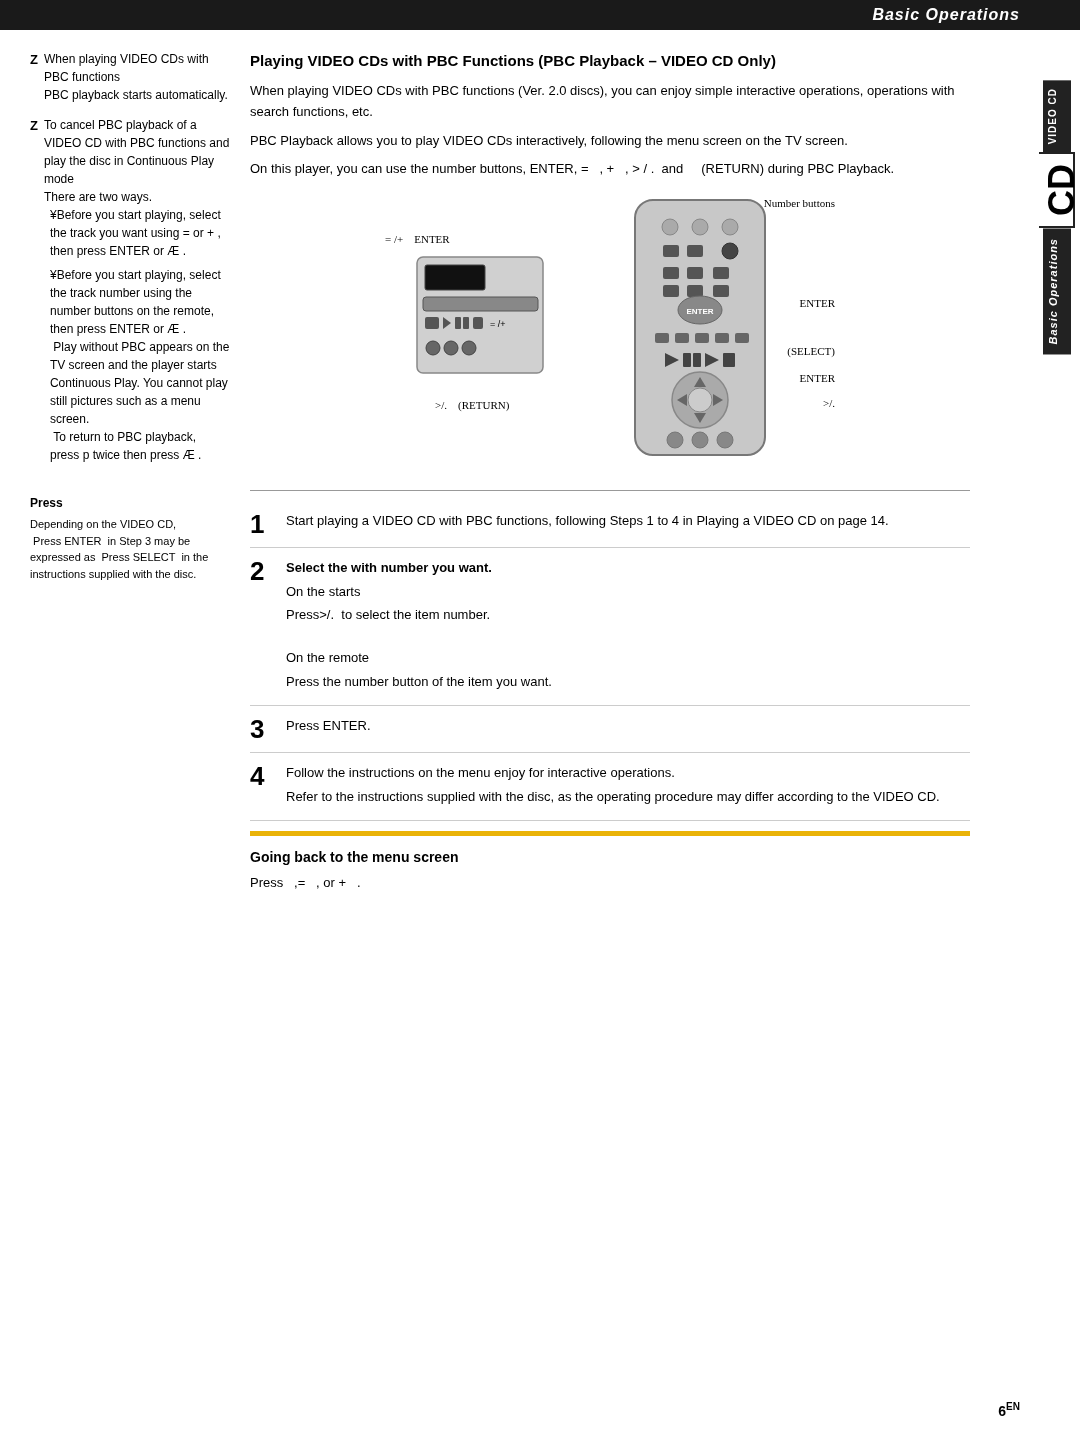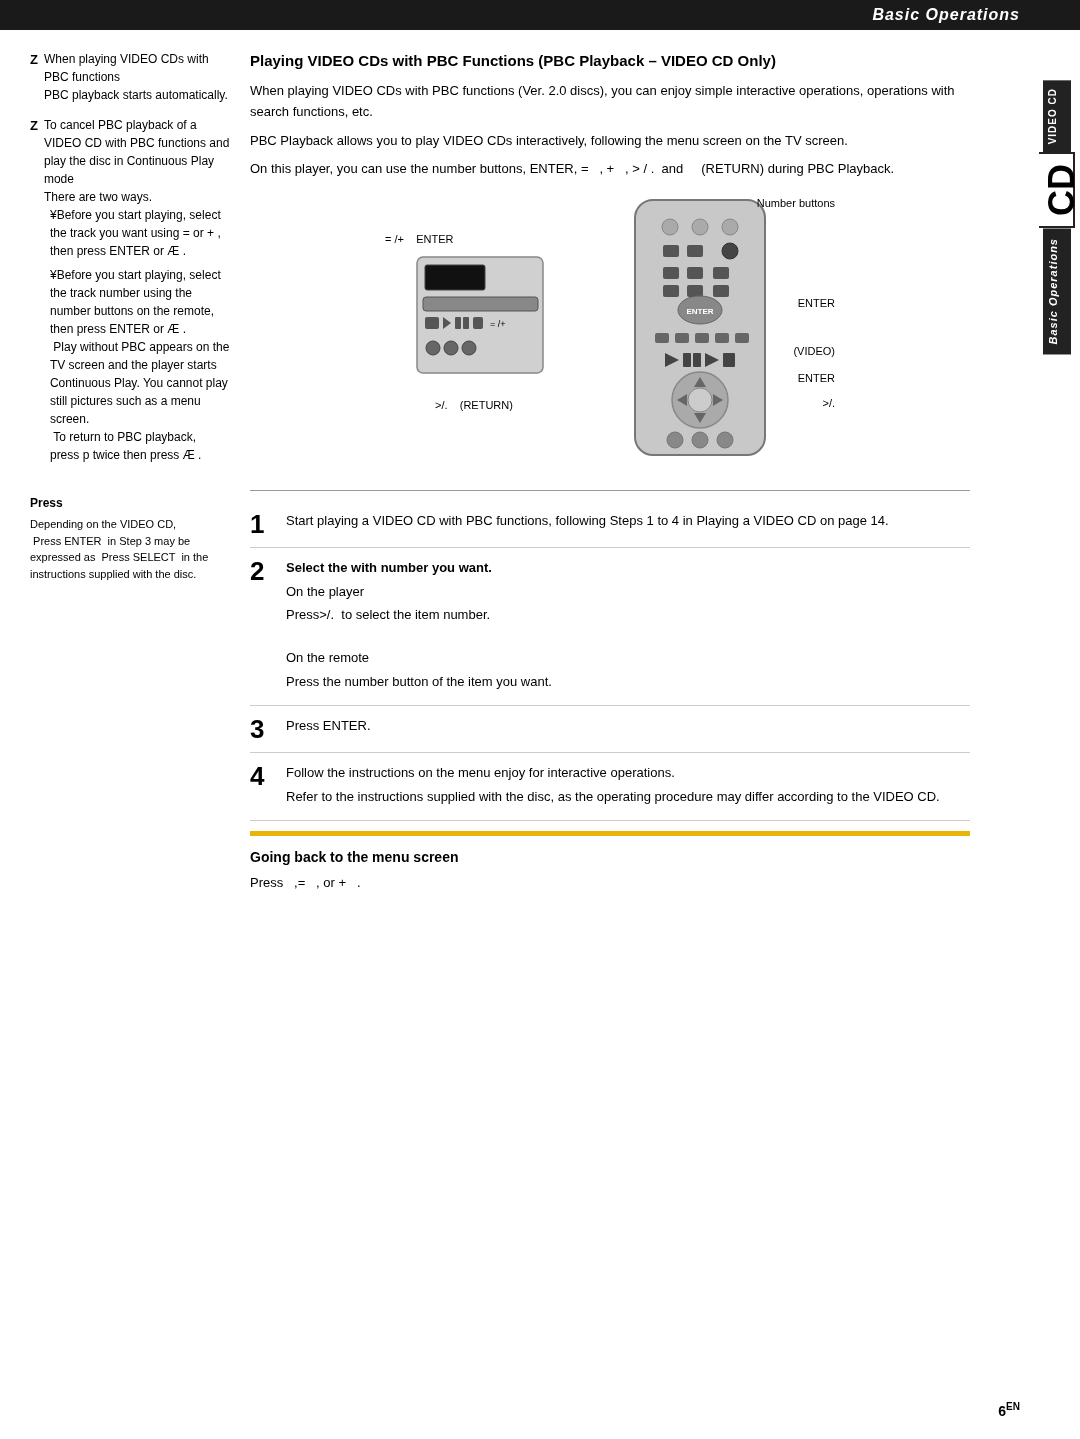--- a/index.html
+++ b/index.html
@@ -215,20 +215,21 @@
 
     .page-number sup {
       font-size: 10px;
     }
 
     
     .diag-label {
       position: absolute;
       font-size: 11px;
       white-space: nowrap;
+      font-family: Liberation Serif, serif;
     }
 
   </style>
 </head>
 <body>
 
 <div class="header-bar">
   <span>Basic Operations</span>
 </div>
 
@@ -367,40 +368,40 @@
           <polygon points="52,205 62,199 62,211" fill="#666"></polygon>
           <polygon points="98,205 88,199 88,211" fill="#666"></polygon>
 
           <circle cx="50" cy="245" r="8" fill="#888" stroke="#777" stroke-width="1"></circle>
           <circle cx="75" cy="245" r="8" fill="#888" stroke="#777" stroke-width="1"></circle>
           <circle cx="100" cy="245" r="8" fill="#888" stroke="#777" stroke-width="1"></circle>
         </svg>
 
         <div class="diag-label" style="top:0px; right:0px;">Number buttons</div>
         <div class="diag-label" style="top:100px; right:0px;">ENTER</div>
-        <div class="diag-label" style="top:148px; right:0px;">(VIDEO)</div>
+        <div class="diag-label" style="top:148px; right:0px;">(SELECT)</div>
         <div class="diag-label" style="top:175px; right:0px;">ENTER</div>
         <div class="diag-label" style="top:200px; right:0px;">&gt;/.</div>
       </div>
     </div>
 
     <div class="steps-section">
 
       <div class="step">
         <div class="step-num">1</div>
         <div class="step-content">
           <p>Start playing a VIDEO CD with PBC functions, following Steps 1 to 4 in  Playing a VIDEO CD  on page 14.</p>
         </div>
       </div>
 
       <div class="step">
         <div class="step-num">2</div>
         <div class="step-content">
           <p><strong>Select the with number you want.</strong></p>
-          <p>On the player</p>
+          <p>On the starts</p>
           <p>Press&gt;/.&nbsp; to select the item number.</p>
           <br>
           <p>On the remote</p>
           <p>Press the number button of the item you want.</p>
         </div>
       </div>
 
       <div class="step">
         <div class="step-num">3</div>
         <div class="step-content">

